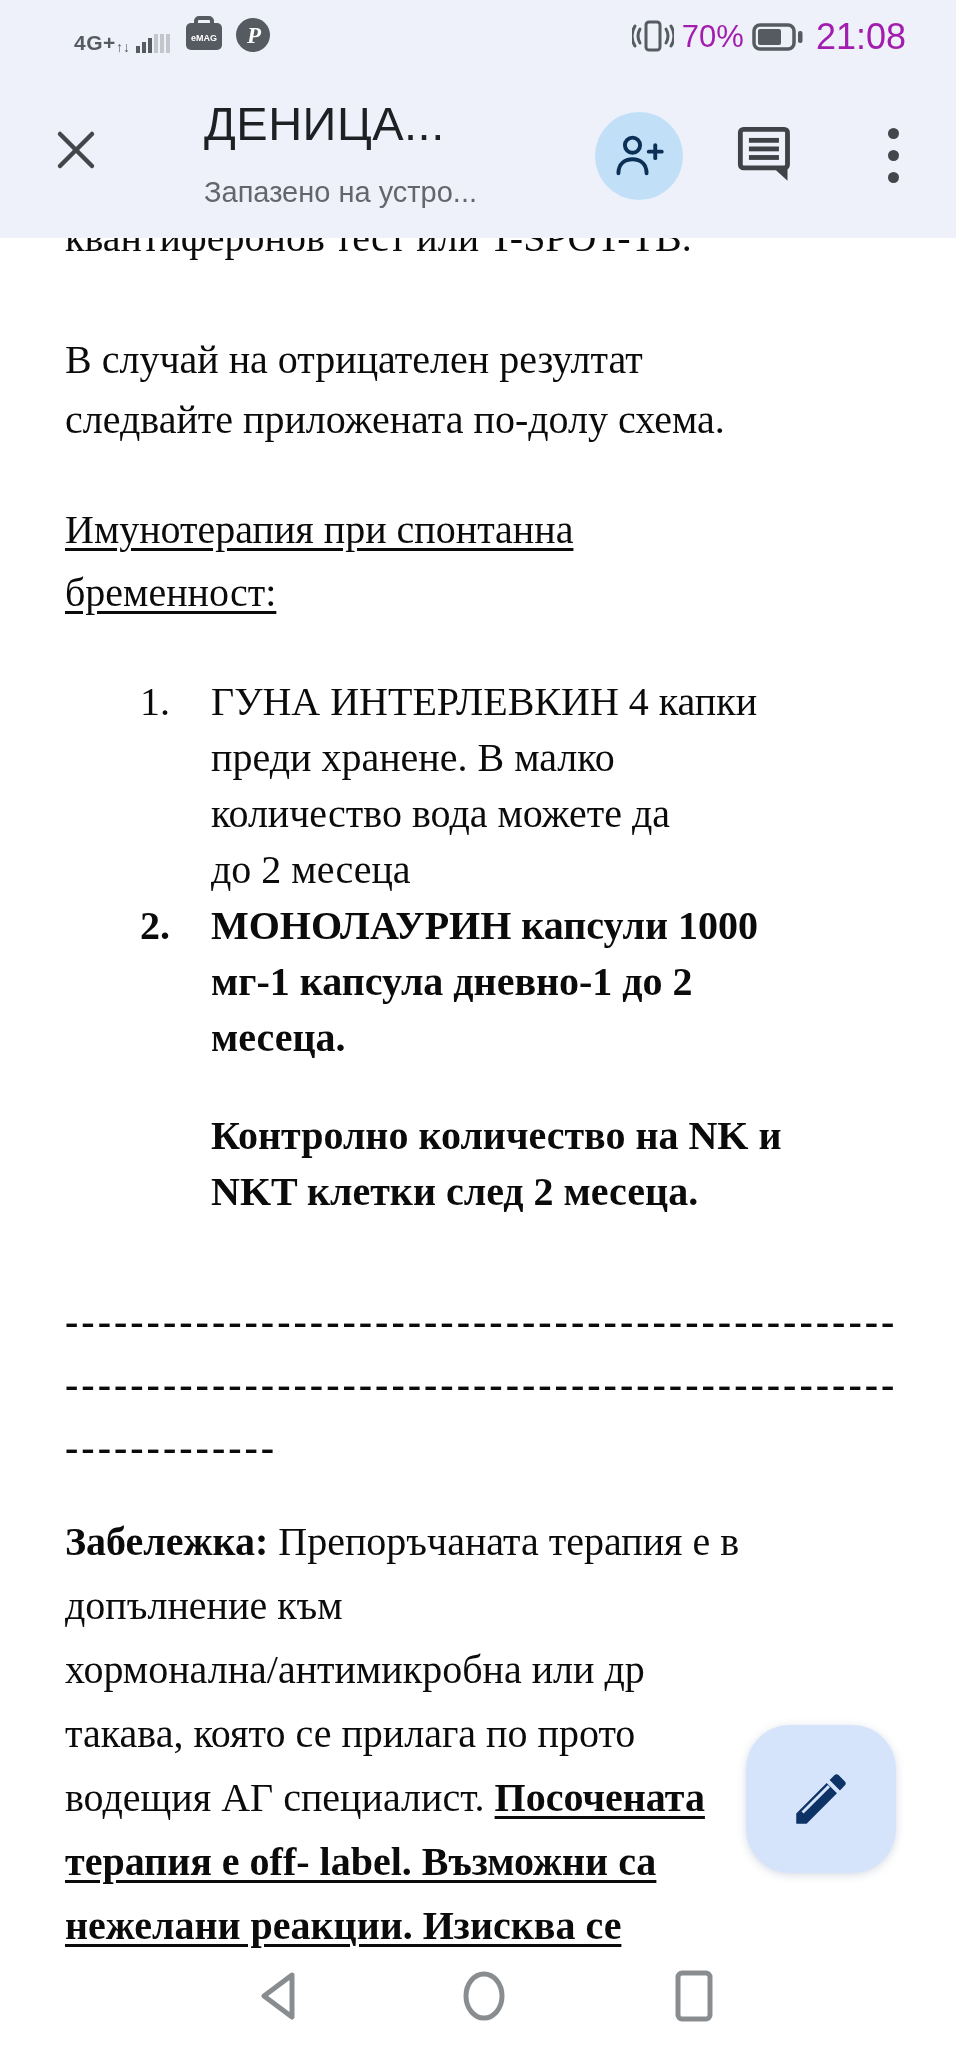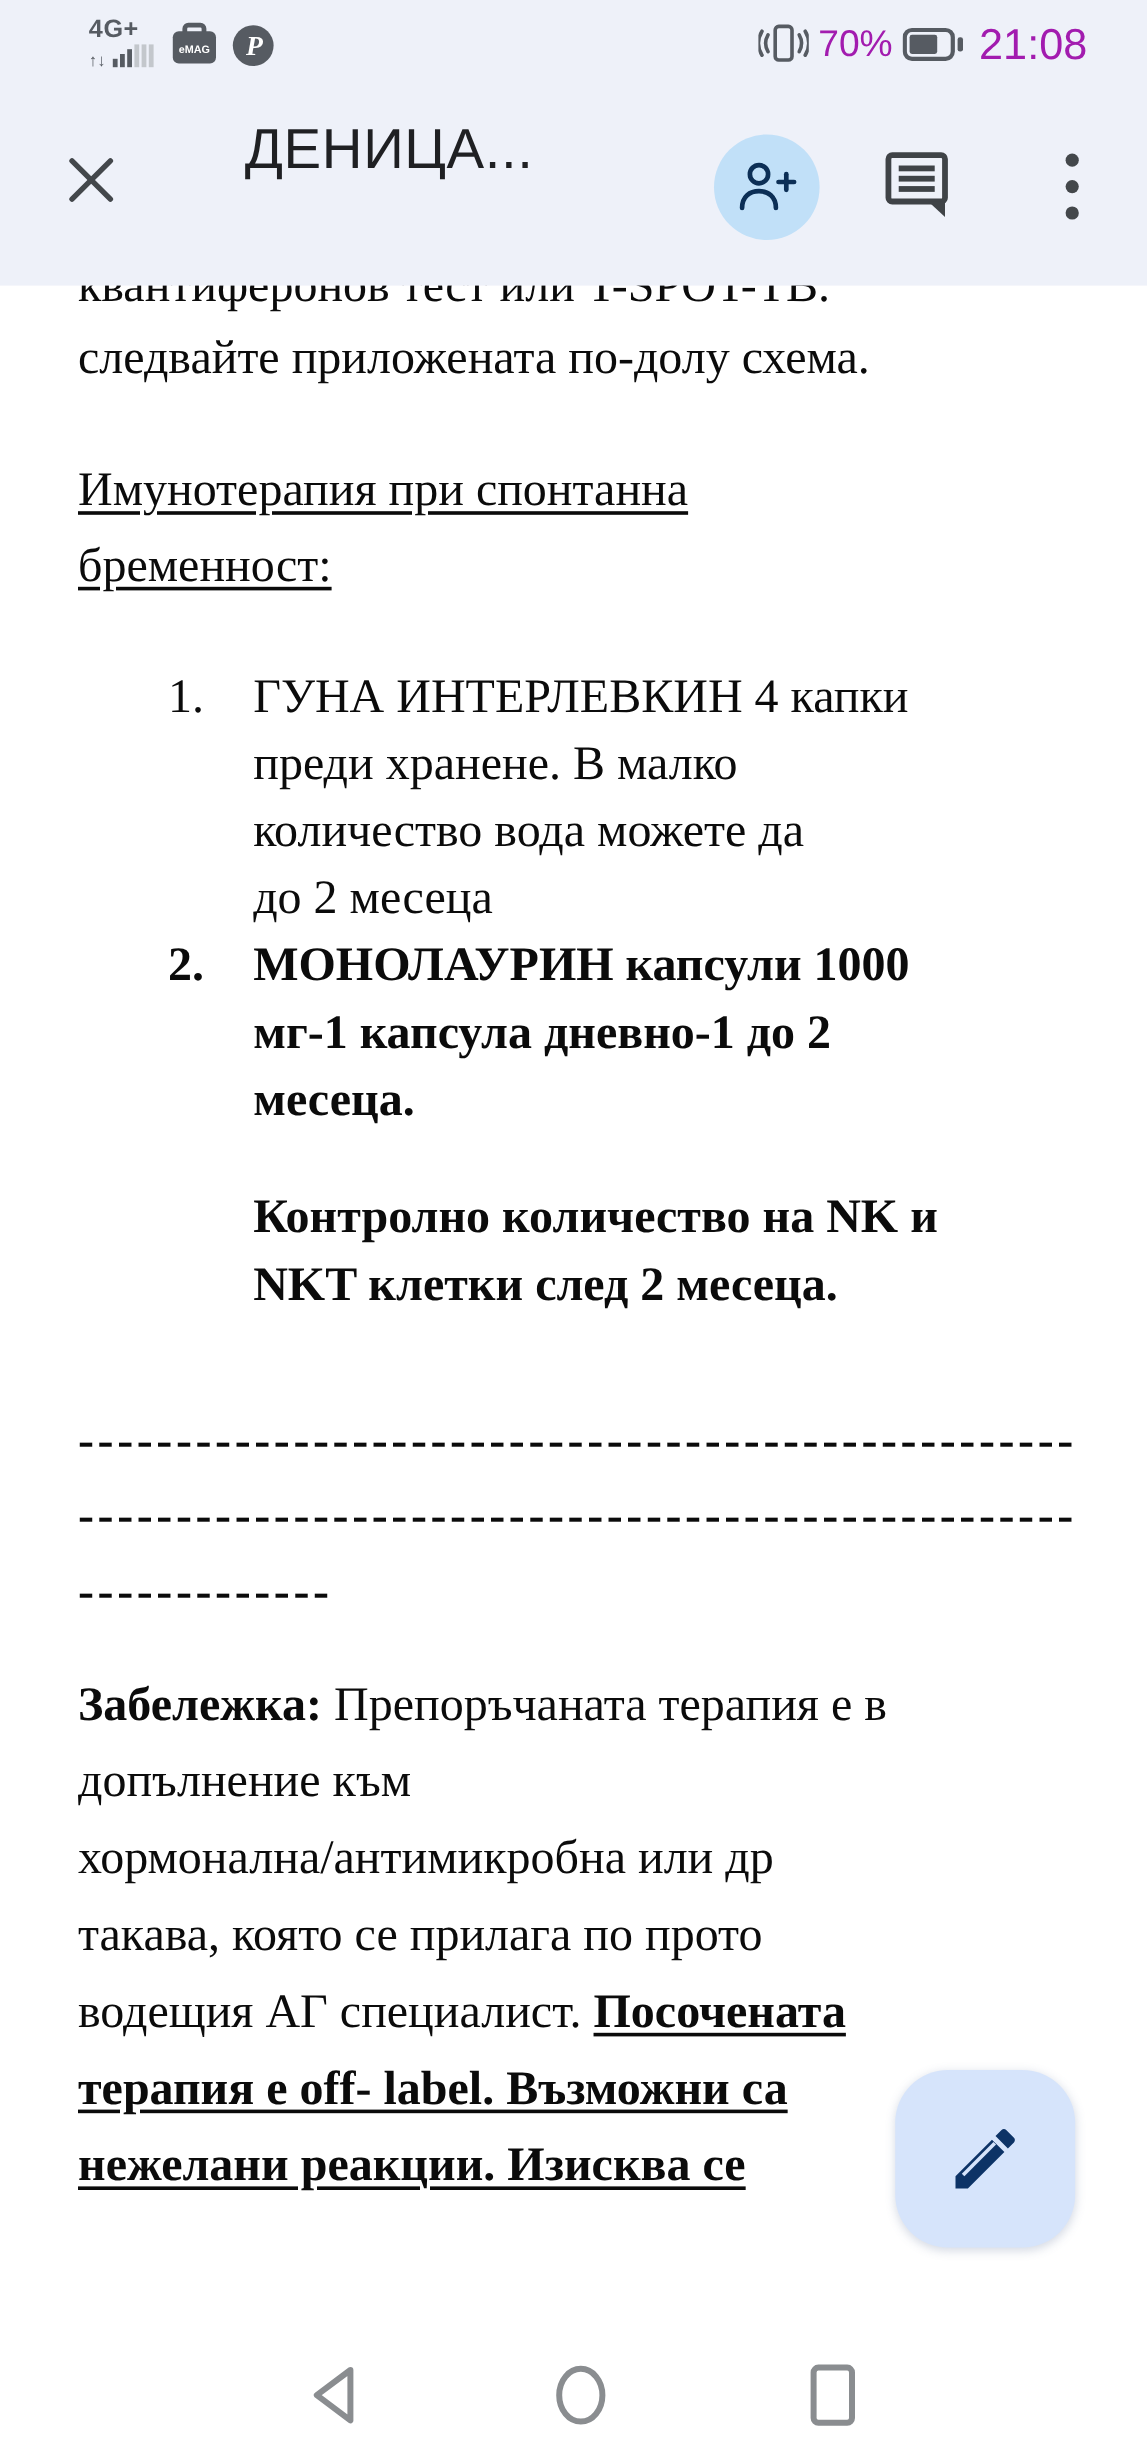--- a/index.html
+++ b/index.html
@@ -25,21 +25,21 @@
   .m42{margin-top:42px}.m70{margin-top:70px}.m31{margin-top:31px}
   .b{font-weight:bold;}
   .u{text-decoration:underline;text-decoration-thickness:3px;text-underline-offset:5px;}
   
   .header{
     position:absolute;top:0;left:0;width:956px;height:238px;
     background:#eef1f9;z-index:10;
   }
   .sb-left{position:absolute;left:74px;top:14px;display:flex;align-items:flex-end;gap:10px;color:#565b62;}
   .sb-right{position:absolute;right:50px;top:16px;display:flex;align-items:center;gap:8px;color:#a21caf;}
-  .sb-net{display:flex;flex-direction:column;align-items:flex-start;line-height:1;}
+  .sb-net{display:flex;align-items:flex-start;line-height:1;}
   .sb-net .g4{font-size:21px;font-weight:bold;letter-spacing:0.5px;}
   .sb-pct{font-size:31px;}
   .sb-time{font-size:36px;margin-left:4px;}
   .close-btn{position:absolute;left:52px;top:126px;width:48px;height:48px;}
   .title{position:absolute;left:204px;top:96px;font-size:47px;font-weight:500;color:#1f2023;letter-spacing:0.5px;}
   .subtitle{position:absolute;left:204px;top:176px;font-size:29px;color:#63676c;}
   .person-add{
     position:absolute;left:595px;top:112px;width:88px;height:88px;border-radius:50%;
     background:#c1e0f8;display:flex;align-items:center;justify-content:center;
   }
@@ -57,20 +57,21 @@
     position:absolute;left:0;top:1952px;width:956px;height:96px;
     background:rgba(255,255,255,0.80);z-index:8;
   }
   .nav svg{position:absolute;top:16px;}
 </style>
 </head>
 <body>
 
 <div class="doc" id="doc">
     <div class="line"><span class="">квантиферонов тест или T-SPOT-TB.</span></div>
+    <div class="line m62"><span class="">В случай на отрицателен резултат</span></div>
     <div class="line"><span class="">следвайте приложената по-долу схема.</span></div>
     <div class="line heading m48"><span class="u">Имунотерапия при спонтанна</span></div>
     <div class="line heading"><span class="u">бременност:</span></div>
     <div class="line list m50"><span class="num">1.</span><span class="">ГУНА ИНТЕРЛЕВКИН 4 капки</span></div>
     <div class="line list"><span class="">преди хранене. В малко</span></div>
     <div class="line list"><span class="">количество вода можете да</span></div>
     <div class="line list"><span class="">до 2 месеца</span></div>
     <div class="line list"><span class="num b">2.</span><span class="b">МОНОЛАУРИН капсули 1000</span></div>
     <div class="line list"><span class="b">мг-1 капсула дневно-1 до 2</span></div>
     <div class="line list"><span class="b">месеца.</span></div>
@@ -132,20 +133,21 @@
   </div>
 
   <div class="close-btn">
     <svg width="48" height="48" viewBox="0 0 48 48">
       <line x1="8" y1="8" x2="40" y2="40" stroke="#43474b" stroke-width="4.5" stroke-linecap="round"></line>
       <line x1="40" y1="8" x2="8" y2="40" stroke="#43474b" stroke-width="4.5" stroke-linecap="round"></line>
     </svg>
   </div>
 
   <div class="title">ДЕНИЦА...</div>
+  <div class="subtitle">Запазено на устро...</div>
 
   <div class="person-add">
     <svg width="52" height="52" viewBox="0 0 48 48">
       <circle cx="18" cy="14" r="7" fill="none" stroke="#0c2f56" stroke-width="3.6"></circle>
       <path d="M5 40 c0-9 6-13 13-13 s13 4 13 13" fill="none" stroke="#0c2f56" stroke-width="3.6" stroke-linecap="round"></path>
       <line x1="33" y1="20" x2="45" y2="20" stroke="#0c2f56" stroke-width="3.6" stroke-linecap="round"></line>
       <line x1="39" y1="14" x2="39" y2="26" stroke="#0c2f56" stroke-width="3.6" stroke-linecap="round"></line>
     </svg>
   </div>
 

